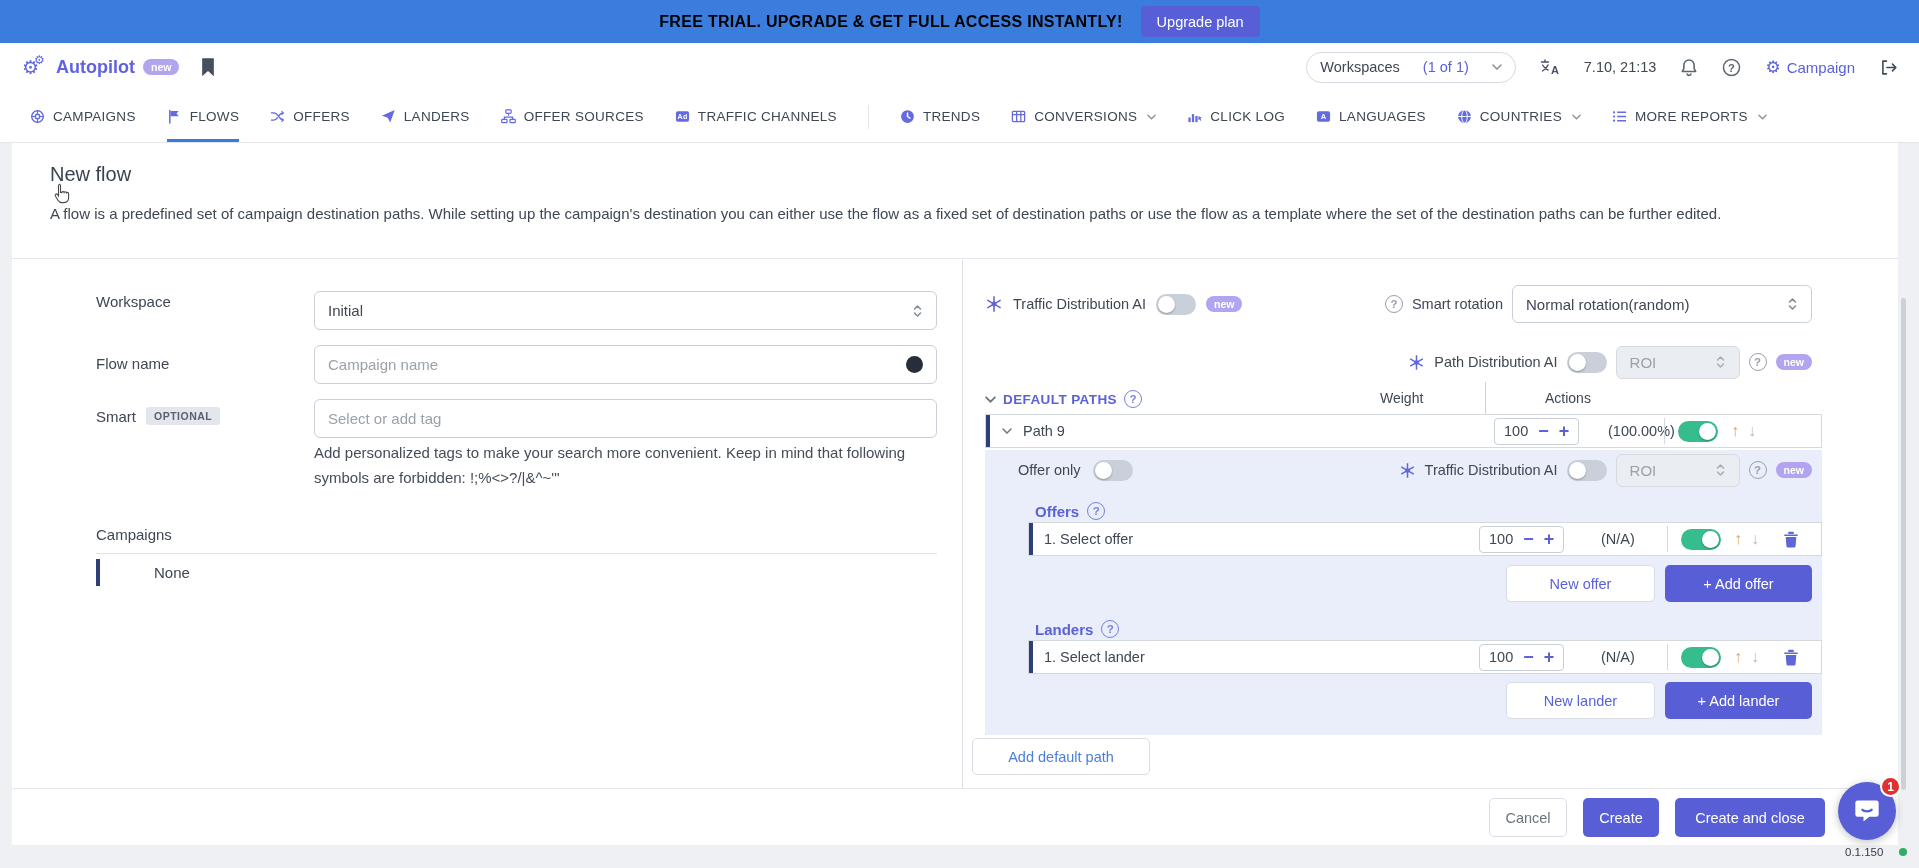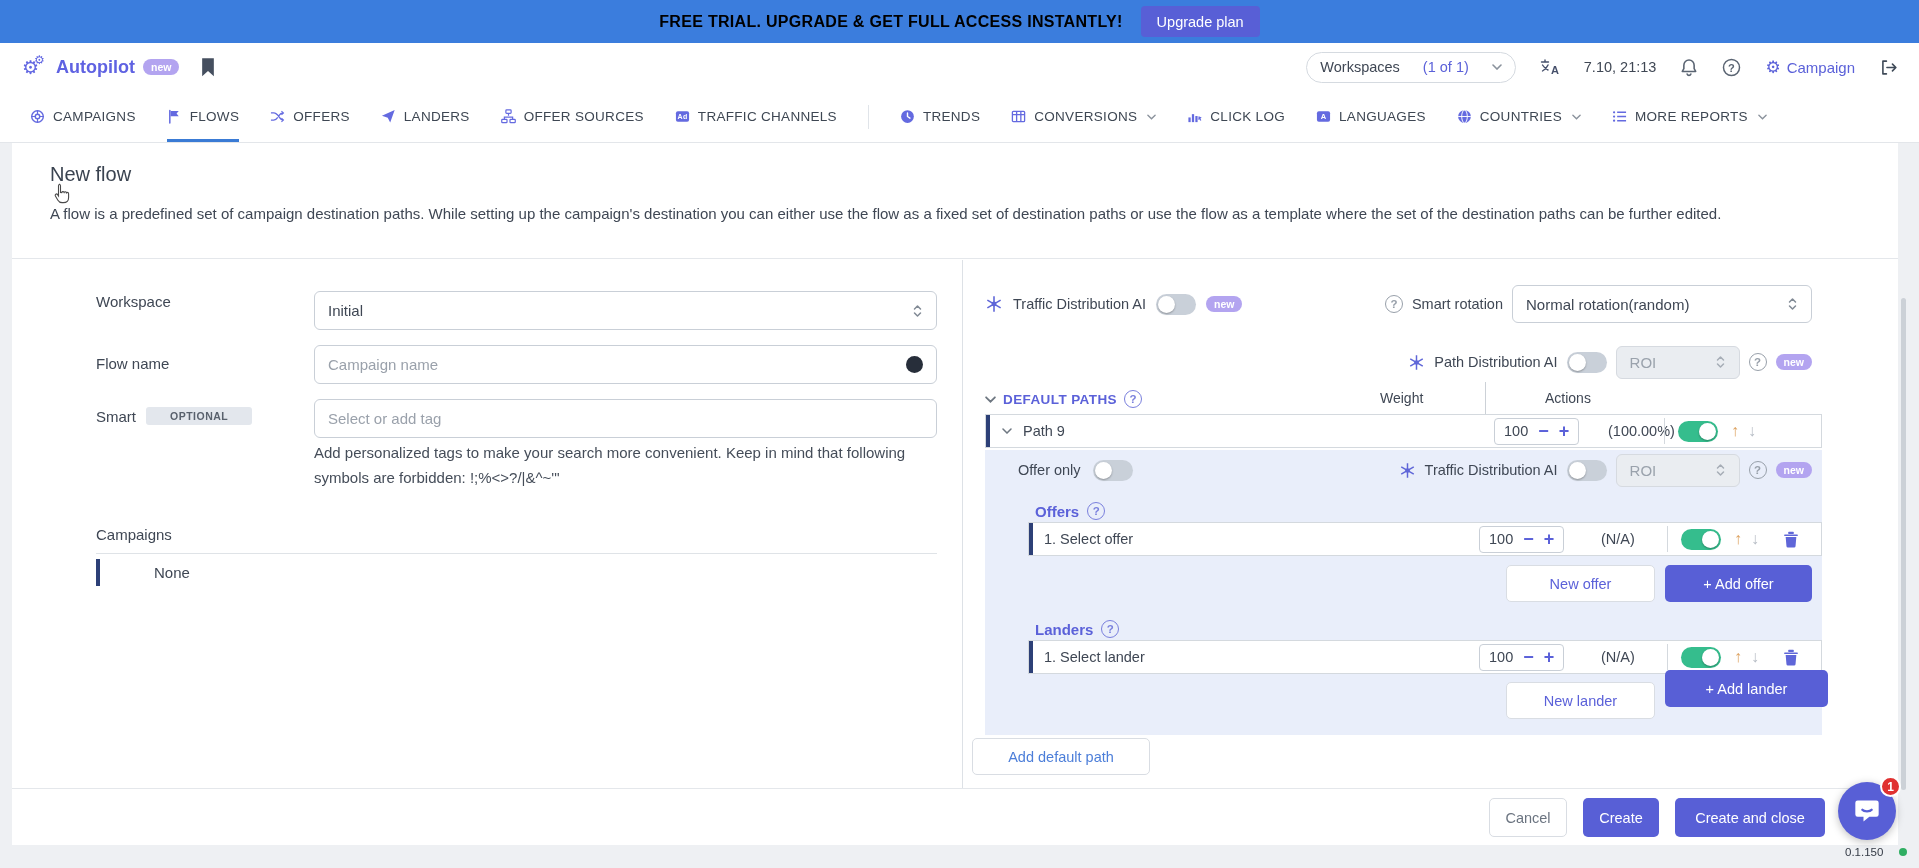--- a/index.html
+++ b/index.html
@@ -51,21 +51,21 @@
 
   
   .lbl { position:absolute; font-size:15px; color:#3f4754; }
   .inp, .sel { border:1px solid #c9cfd7; border-radius:6px; background:#fff; height:39px;
                display:flex; align-items:center; padding:0 13px; font-size:15px; color:#3f4754; }
   input.real { border:none; outline:none; flex:1; font-family:inherit; font-size:15px; color:#3f4754; background:transparent; }
   input.real::placeholder { color:#9aa1ab; }
   .sel { justify-content:space-between; cursor:pointer; }
   .sel.disabled { background:#eaedf1; color:#9aa2ac; border-color:#d6dae0; cursor:default; }
   .opt-badge { background:#e3e7ed; color:#59616d; font-size:10.5px; font-weight:bold; letter-spacing:.5px;
-               padding:3px 24px; border-radius:3px; margin-left:10px; }
+               padding:3px 8px; border-radius:3px; margin-left:10px; }
   .help-text { position:absolute; left:302px; top:297px; width:636px; font-size:15px; line-height:25px; color:#454d59; }
   .camp-hr { position:absolute; left:84px; top:410px; width:841px; height:1px; background:#dfe3e7; }
   .navybar { background:#2d4077; }
   .none-row { position:absolute; left:84px; top:416px; display:flex; align-items:center; gap:54px; }
   .none-row .navybar { width:4px; height:27px; }
 
   
   .panel { position:absolute; left:973px; top:117px; width:837px; height:528px; }
   .prow { position:absolute; display:flex; align-items:center; }
   .ai-label { font-size:14.5px; color:#3f4754; }
@@ -479,21 +479,21 @@
           <span class="arr dn" style="position:absolute; left:722px;">↓</span>
           <span class="trash" style="left:754px;">
             <svg width="16" height="17" viewBox="0 0 14 15" fill="#5f66d8">
                 <rect x="4.6" y="0.6" width="4.8" height="2" rx="0.5"></rect>
                 <rect x="1" y="3.1" width="12" height="1.4" rx="0.5"></rect>
                 <path d="M2.3 5.4h9.4l-0.7 8a1.3 1.3 0 0 1-1.3 1.2H4.3A1.3 1.3 0 0 1 3 13.4z"></path>
               </svg>
           </span>
         </div>
         <button class="btn btn-outline" style="position:absolute; left:521px; top:232px; width:149px; height:37px;">New lander</button>
-        <button class="btn btn-primary" style="position:absolute; left:680px; top:220px; width:163px; height:37px;">+ Add lander</button>
+        <button class="btn btn-primary" style="position:absolute; left:680px; top:232px; width:147px; height:37px;">+ Add lander</button>
       </div>
 
       <button class="btn btn-adp" style="position:absolute; left:-13px; top:478px; width:178px; height:37px;">Add default path</button>
     </div>
 
     <div class="foot-divider"></div>
     <button class="btn btn-cancel foot-btn" style="left:1477px; width:78px;">Cancel</button>
     <button class="btn btn-primary foot-btn" style="left:1571px; width:76px;">Create</button>
     <button class="btn btn-primary foot-btn" style="left:1663px; width:150px;">Create and close</button>
   </div>

